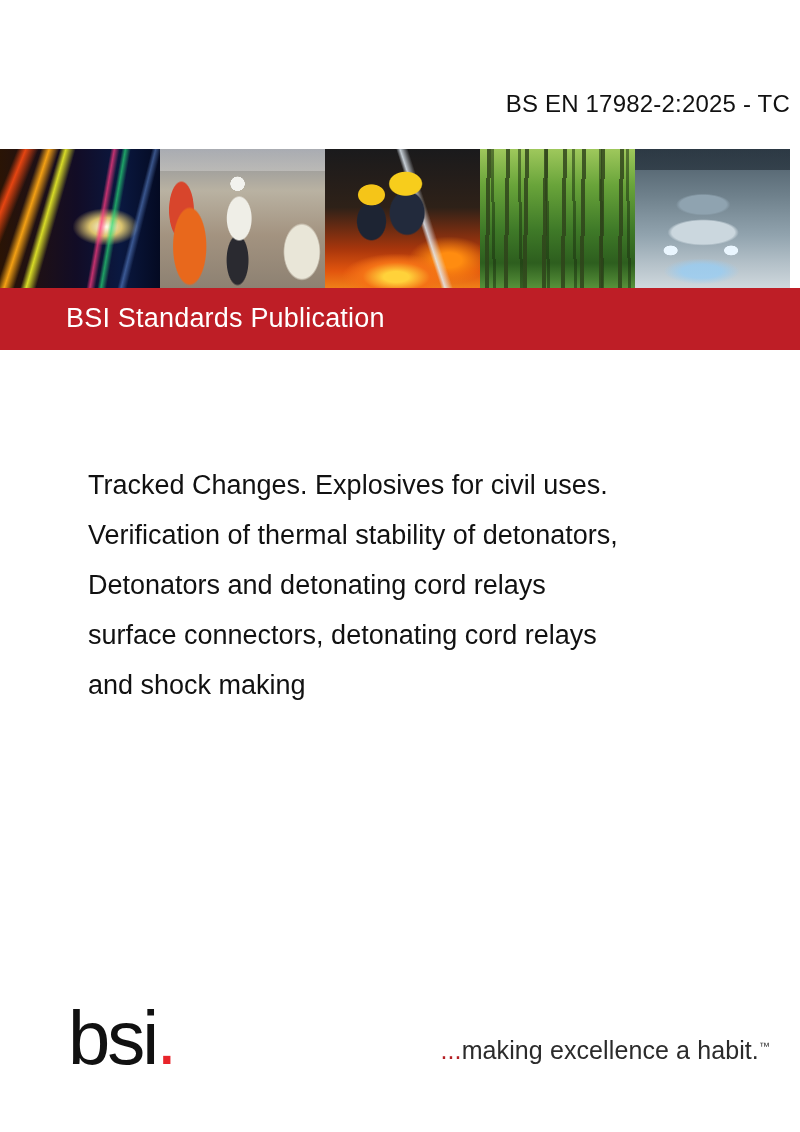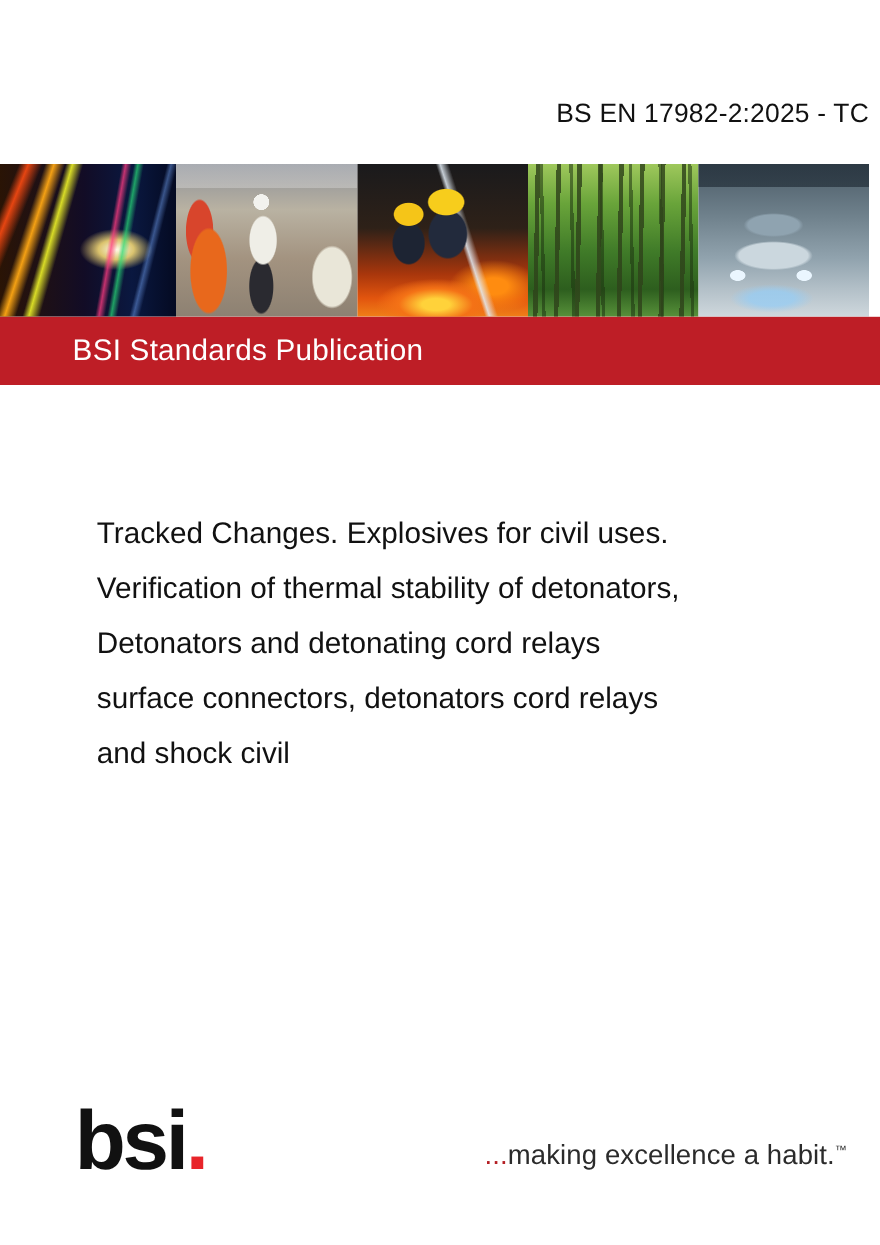--- a/index.html
+++ b/index.html
@@ -152,21 +152,21 @@
     left: 0;
     top: 1000px;
     width: 800px;
     height: 90px;
   }
   .bsi-logo {
     position: absolute;
     left: 68px;
     top: 0;
     font-size: 76px;
-    font-weight: 700;
+    font-weight: 400;
     line-height: 76px;
     letter-spacing: -3px;
     color: #111111;
   }
   .bsi-dot {
     color: #e8242a;
   }
   .tagline {
     position: absolute;
     right: 30px;
@@ -196,21 +196,21 @@
 </div>
 
 <div class="red-banner">
   <div class="red-banner-text">BSI Standards Publication</div>
 </div>
 
 <div class="title-block">
   <div class="title-line">Tracked Changes. Explosives for civil uses.</div>
   <div class="title-line">Verification of thermal stability of detonators,</div>
   <div class="title-line">Detonators and detonating cord relays</div>
-  <div class="title-line">surface connectors, detonators cord relays</div>
-  <div class="title-line">and shock civil</div>
+  <div class="title-line">surface connectors, detonating cord relays</div>
+  <div class="title-line">and shock making</div>
 </div>
 
 <div class="footer">
   <div class="bsi-logo"><span>bsi</span><span class="bsi-dot">.</span></div>
 
   <div class="tagline"><span class="tagline-dots">...</span><span>making excellence a habit</span><span>.</span><span class="tagline-tm">™</span></div>
 </div>
 
 </body></html>

